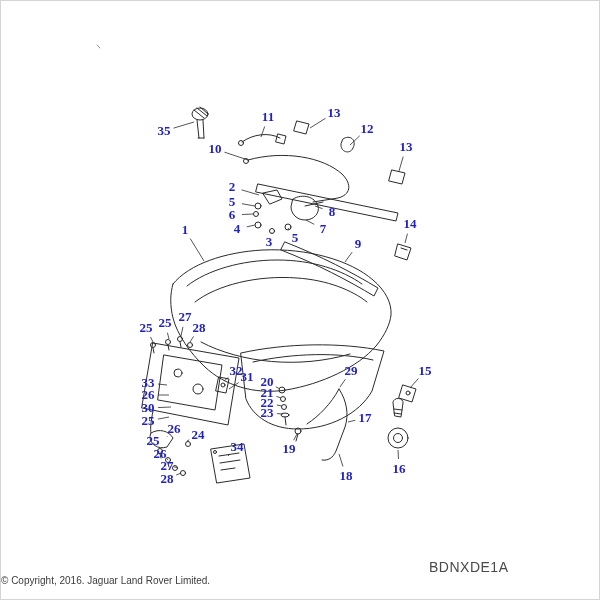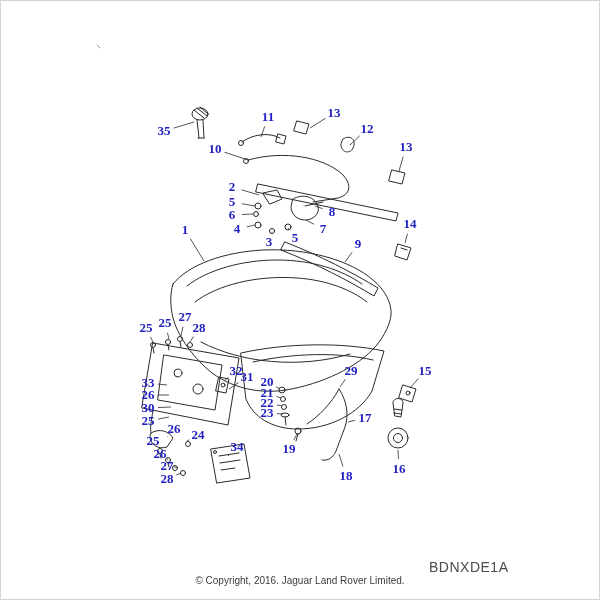--- a/index.html
+++ b/index.html
@@ -19,21 +19,21 @@
   #callout-labels text {
     font-family: "Liberation Serif", serif;
     font-size: 13px;
     font-weight: bold;
     text-anchor: middle;
   }
   .footer-copyright {
     position: absolute;
     left: 0; right: 0;
     bottom: 13px;
-    text-align: center;
+    text-align: left;
     font-size: 10px;
     color: #3c3c3c;
   }
   .diagram-code {
     position: absolute;
     left: 428px;
     top: 558px;
     font-size: 14px;
     color: #4a4a4a;
     letter-spacing: 0.5px;

